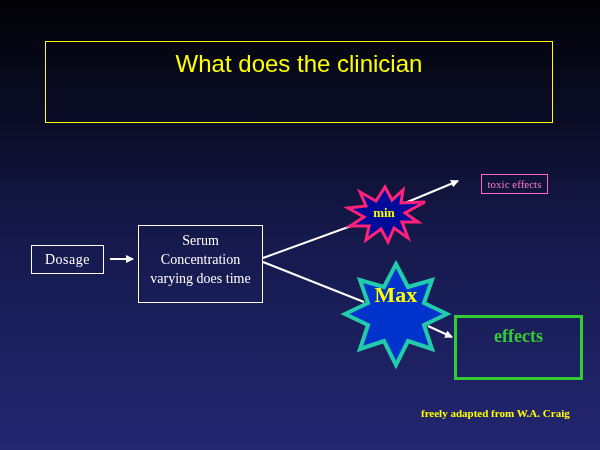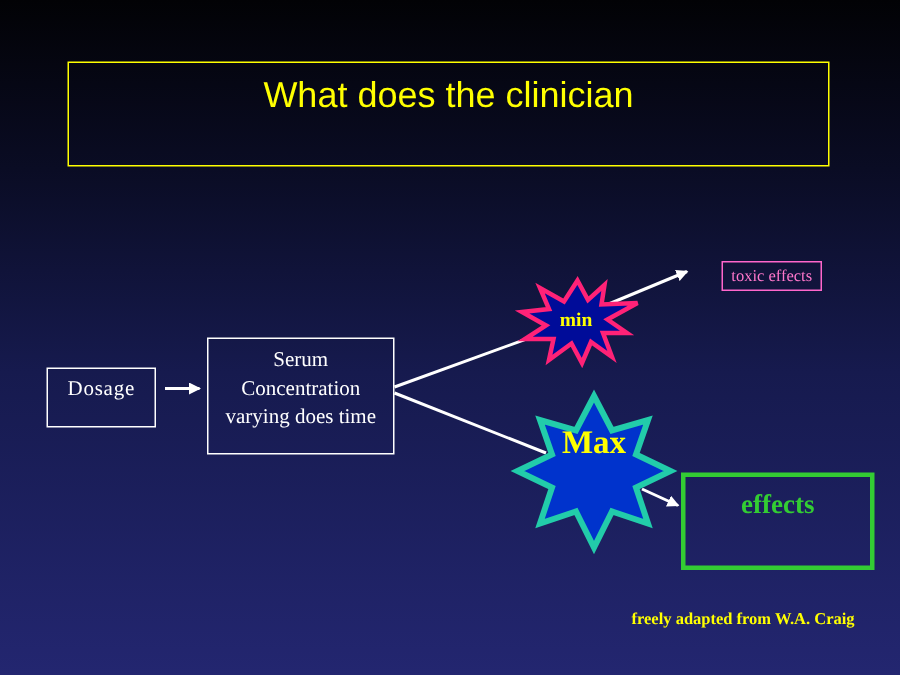--- a/index.html
+++ b/index.html
@@ -2,28 +2,28 @@
 <html><head>
 <meta charset="utf-8">
 <style>
   html, body { margin:0; padding:0; }
   body {
     width:600px; height:450px; position:relative; overflow:hidden;
     background: linear-gradient(to bottom, #020205 0%, #0a0c24 25%, #161a4e 55%, #232670 100%);
     font-family: "Liberation Serif", serif;
   }
   .title-box {
-    position:absolute; left:45px; top:41px; width:508px; height:70px;
+    position:absolute; left:45px; top:41px; width:508px; height:82px;
     border:1px solid #ffff00; box-sizing:border-box;
     color:#ffff00; font-family:"Liberation Sans", sans-serif;
     font-size:24px; line-height:31px; text-align:center; padding-top:6px;
   }
   .title-box span { display:block; }
   .box { position:absolute; box-sizing:border-box; text-align:center; }
-  .dosage { left:31px; top:245px; width:73px; height:40px; border:1px solid #ffffff; color:#ffffff; font-size:14px; line-height:27px; letter-spacing:0.5px; }
+  .dosage { left:31px; top:245px; width:73px; height:29px; border:1px solid #ffffff; color:#ffffff; font-size:14px; line-height:27px; letter-spacing:0.5px; }
   .serum { left:138px; top:225px; width:125px; height:78px; border:1px solid #ffffff; color:#ffffff; font-size:14px; line-height:19px; padding-top:5px; }
   .serum span { display:block; }
   .toxic { left:481px; top:174px; width:67px; height:20px; border:1px solid #ff66cc; color:#ff77cc; font-size:11px; line-height:18px; }
   .thera { left:454px; top:315px; width:129px; height:65px; border:3px solid #33cc33; color:#33cc33; font-size:18px; font-weight:bold; line-height:25px; padding-top:6px; }
   .thera span { display:block; }
   .credit { position:absolute; left:421px; top:407px; color:#ffff00; font-size:11px;font-weight:bold; }
   svg.overlay { position:absolute; left:0; top:0; }
   .star-label { position:absolute; color:#ffff00; font-weight:bold; text-align:center; }
   .min-label { left:360px; top:205px; width:48px; font-size:13px; }
   .max-label { left:365px; top:282px; width:62px; font-size:22px; }

